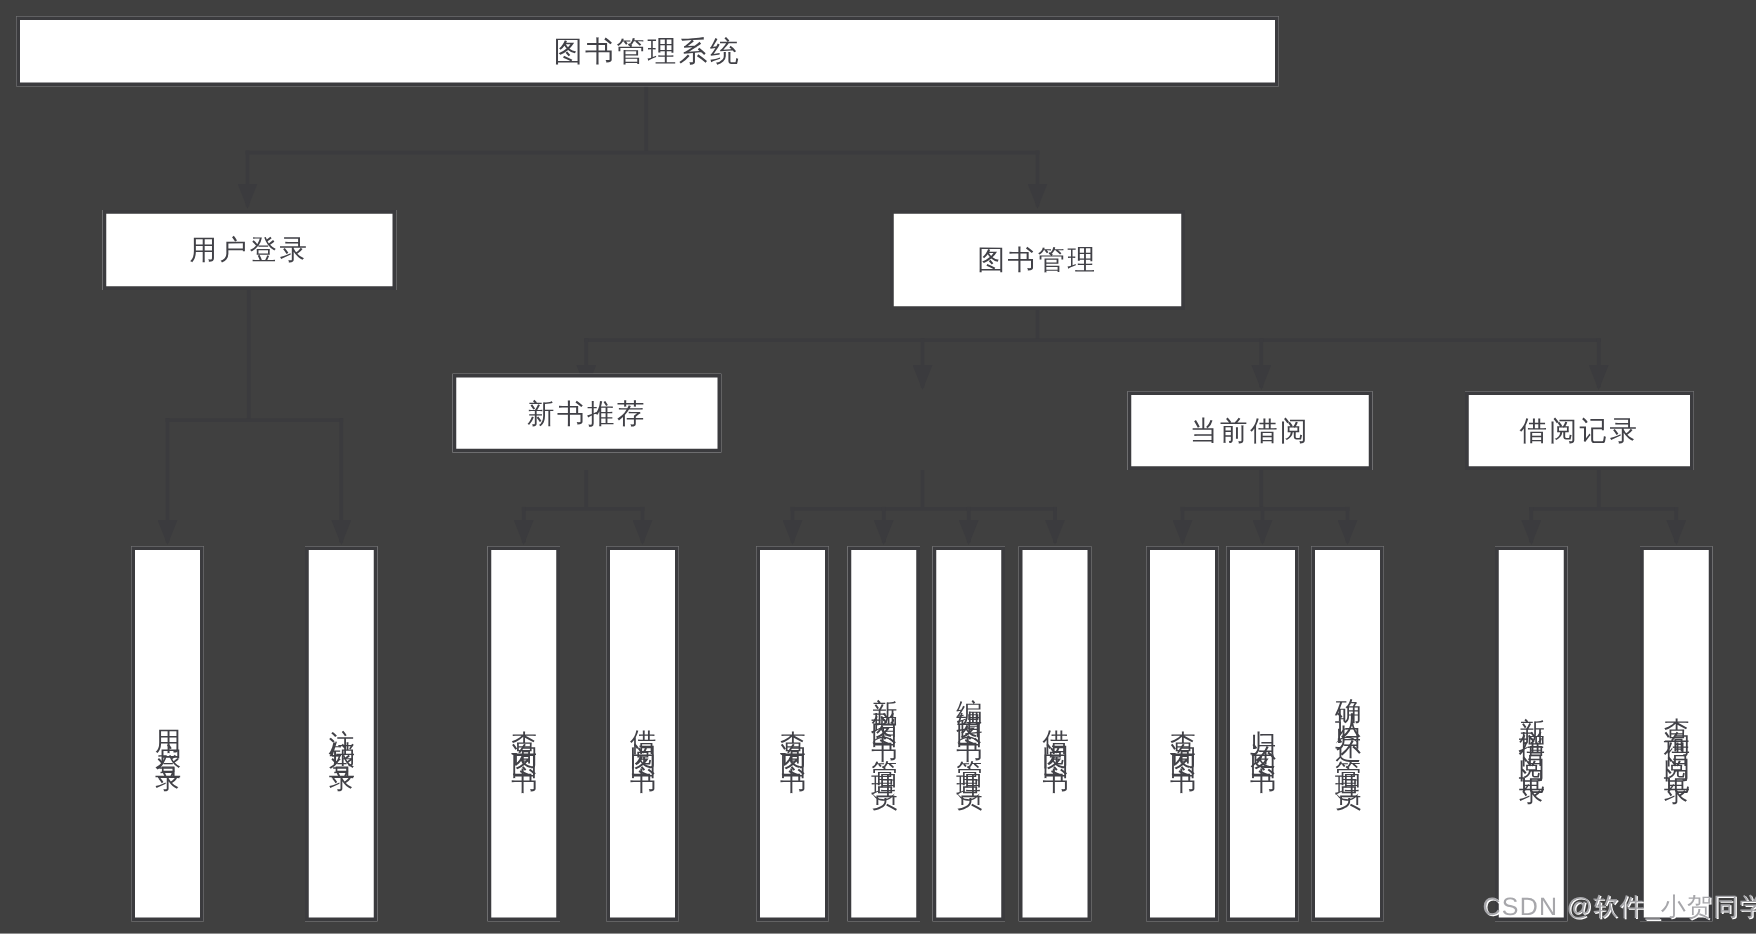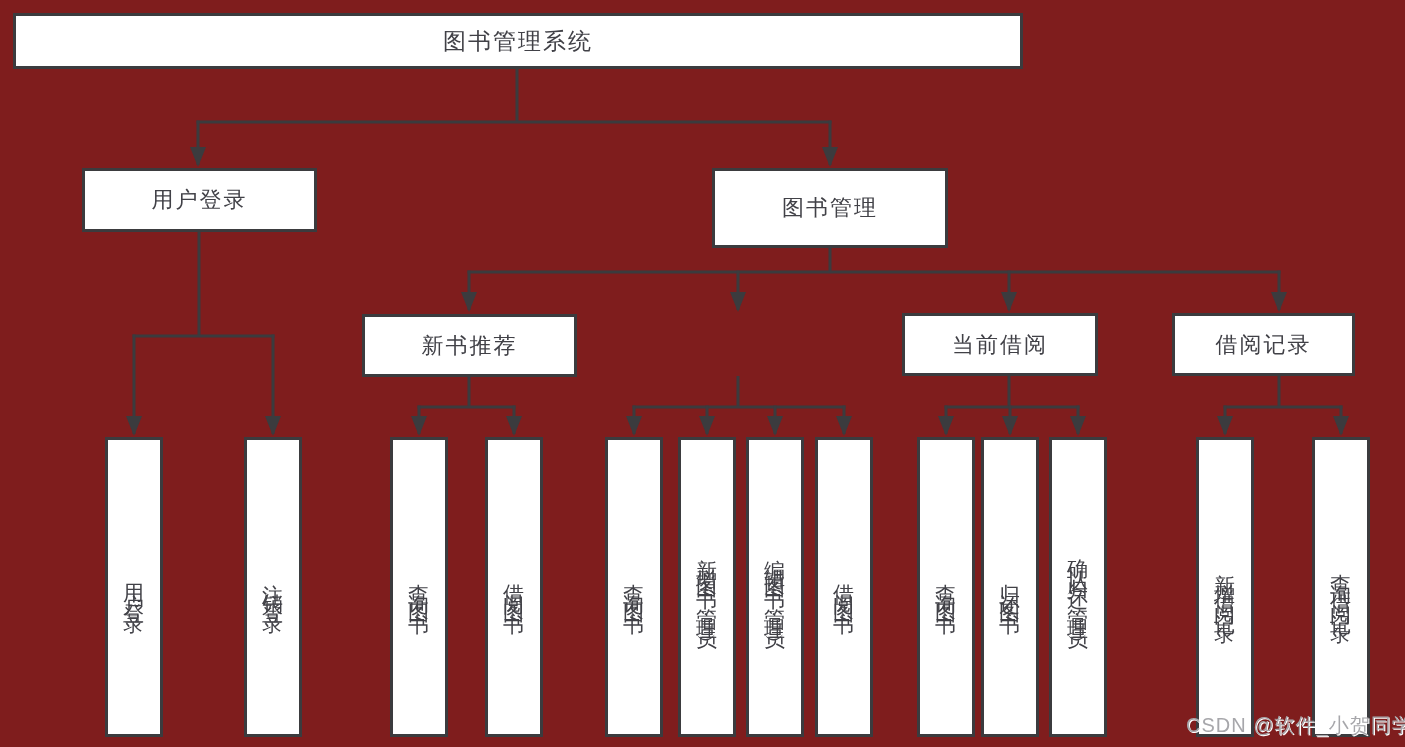--- a/index.html
+++ b/index.html
@@ -5,21 +5,21 @@
   html, body {
     margin: 0;
     padding: 0;
     background: #ffffff;
     font-family: "Liberation Sans", "DejaVu Sans", sans-serif;
   }
   #stage {
     position: relative;
     width: 1405px;
     height: 747px;
-    background: #7f1d1d;
+    background: #404040;
     overflow: hidden;
   }
   #wires {
     position: absolute;
     left: 0; top: 0;
     width: 1405px;
     height: 747px;
   }
   #wires line {
     stroke: #3b3b3e;
@@ -142,21 +142,21 @@
     <span>图书管理系统</span>
   </div>
 
   <div class="hnode" style="left:82px; top:168px; width:235px; height:64px;">
     <span>用户登录</span>
   </div>
   <div class="hnode" style="left:712px; top:168px; width:236px; height:80px;">
     <span>图书管理</span>
   </div>
 
-  <div class="hnode" style="left:362px; top:314px; width:215px; height:63px;">
+  <div class="hnode" style="left:362px; top:299px; width:215px; height:63px;">
     <span>新书推荐</span>
   </div>
   <div class="hnode" style="left:902px; top:313px; width:196px; height:63px;">
     <span>当前借阅</span>
   </div>
   <div class="hnode" style="left:1172px; top:313px; width:183px; height:63px;">
     <span>借阅记录</span>
   </div>
 
   <div class="vnode" style="left:105px;">

